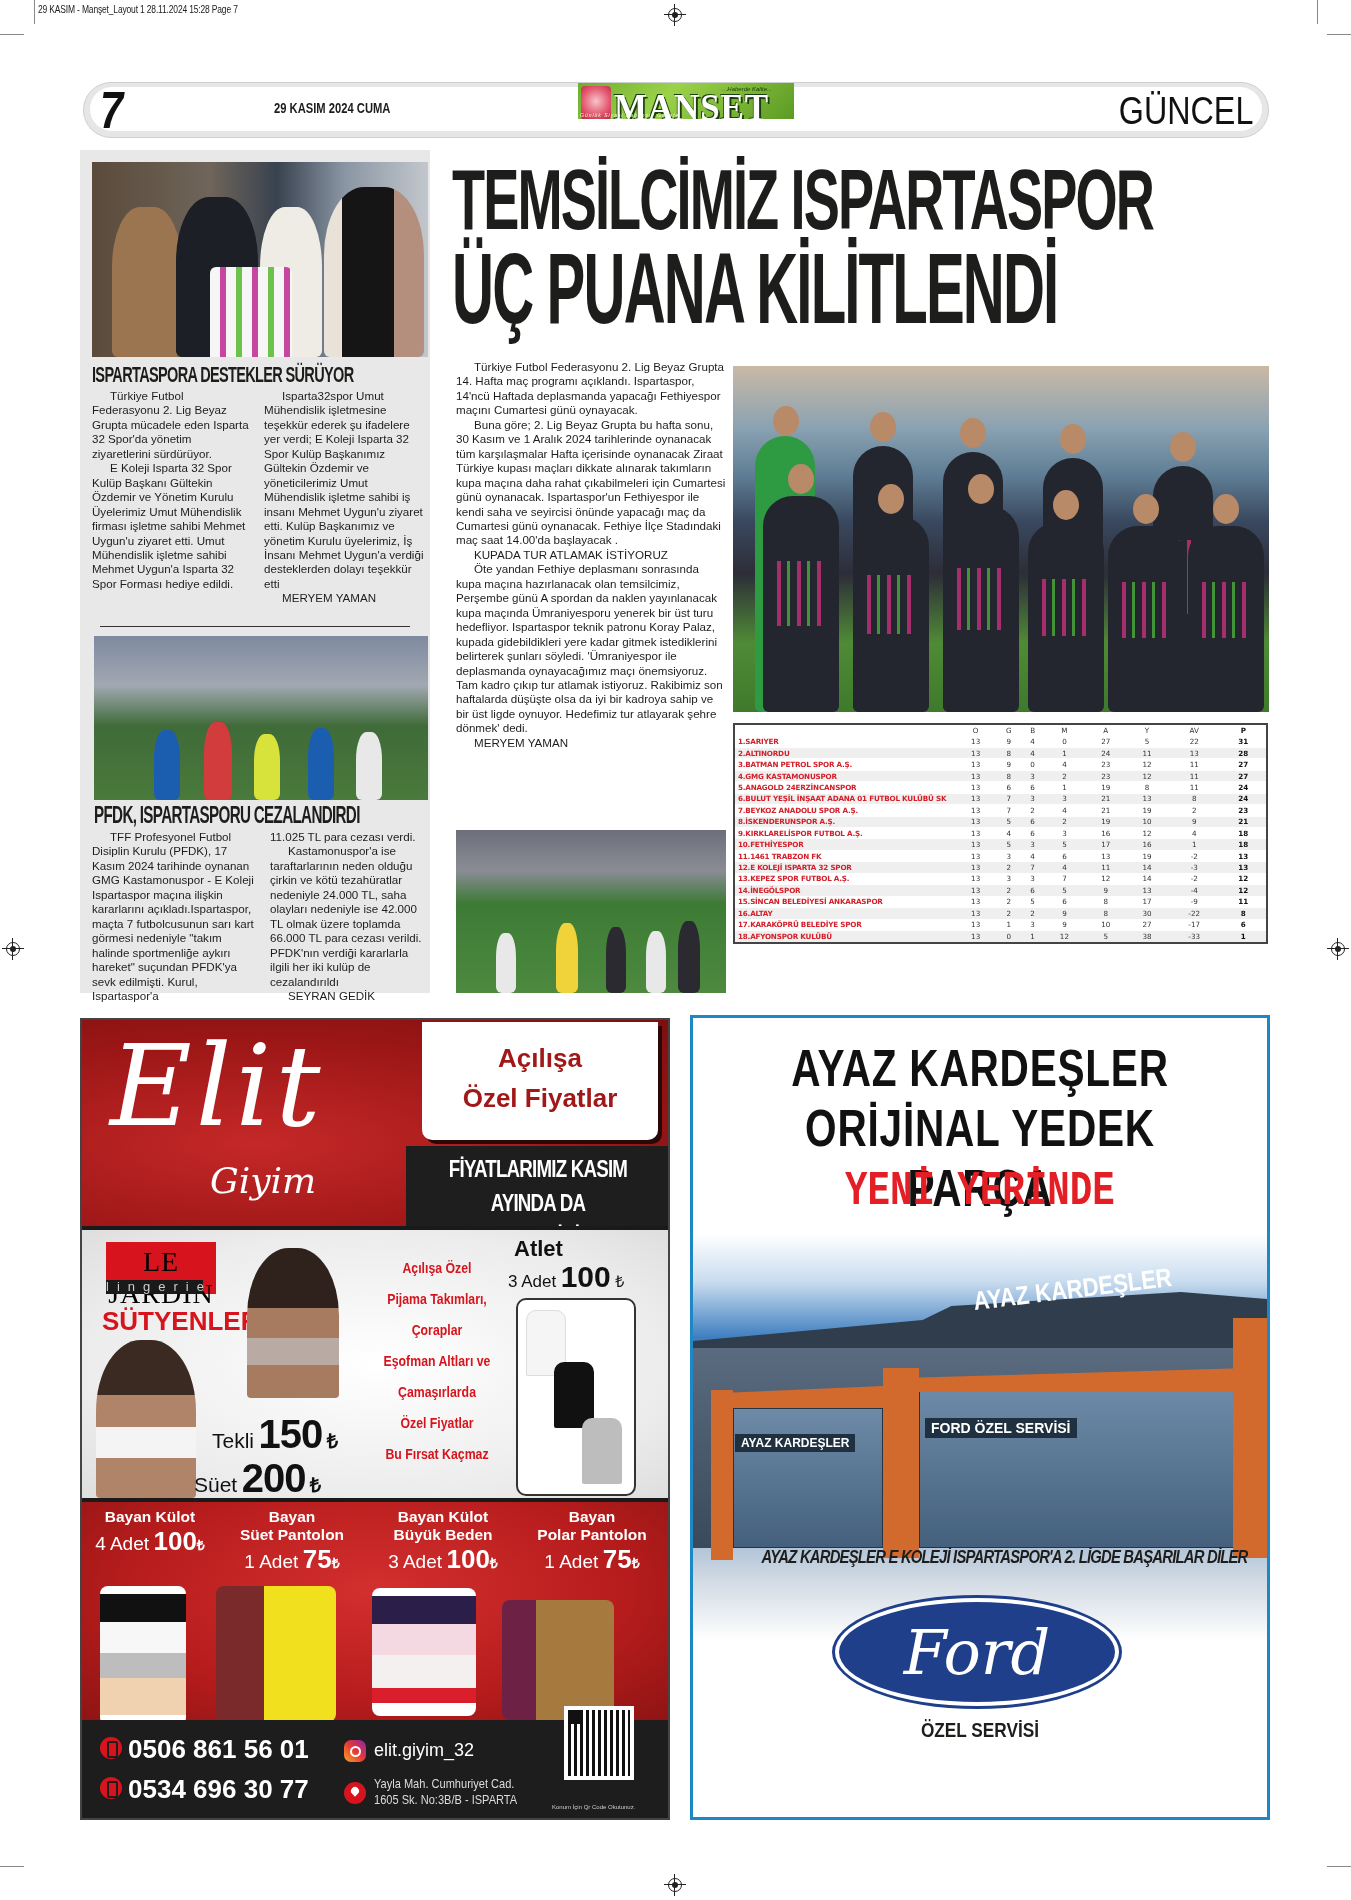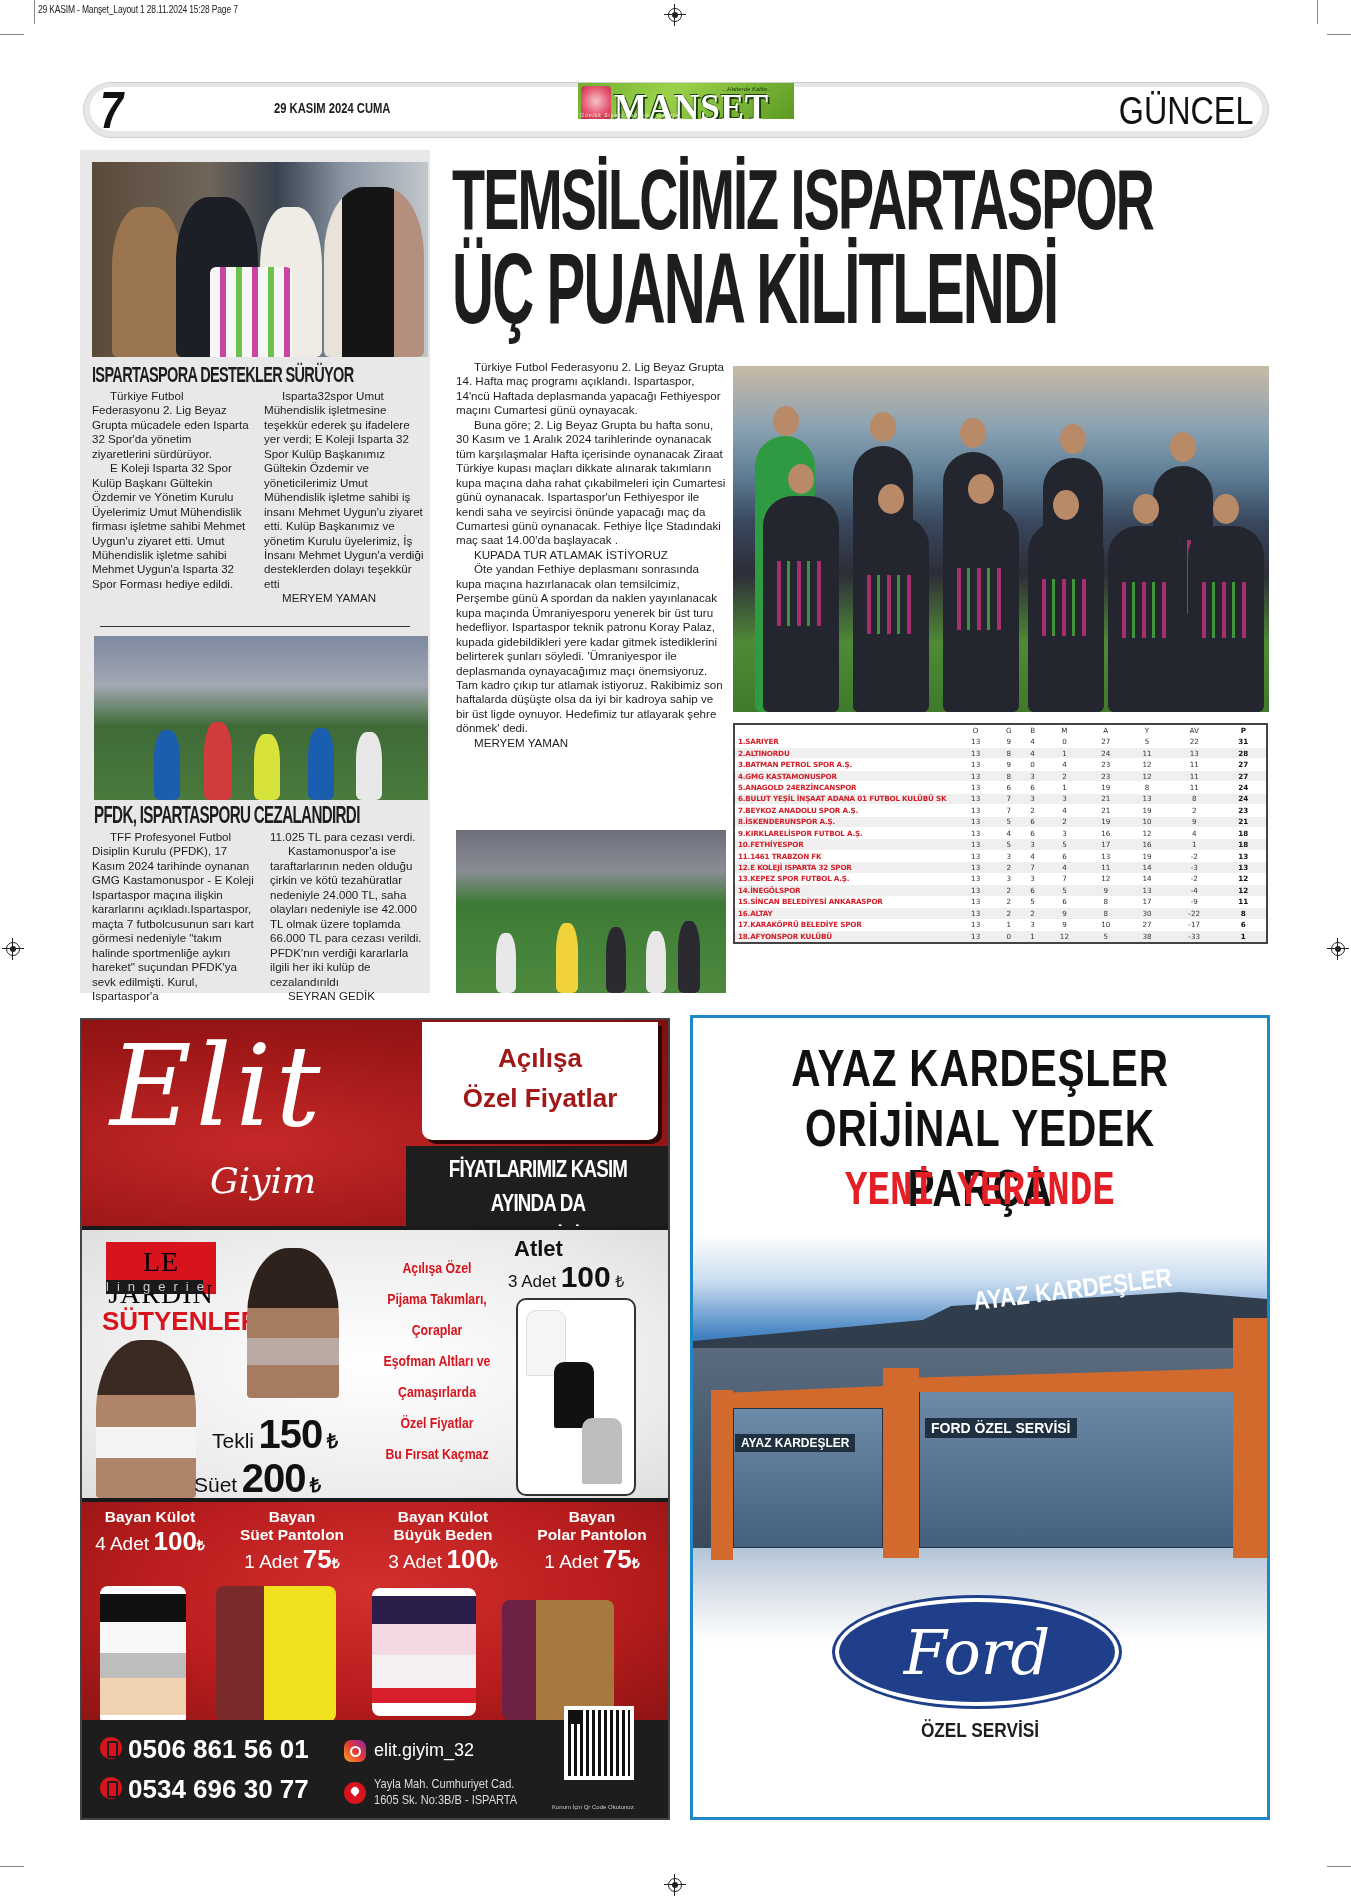--- a/index.html
+++ b/index.html
@@ -599,15 +599,16 @@
     <div class="glass" style="left:40px;top:150px;width:150px;height:140px;"></div>
     <div class="glass" style="left:226px;top:130px;width:330px;height:160px;"></div>
     <div class="pillar" style="left:18px;top:132px;width:22px;height:170px;"></div>
     <div class="pillar" style="left:190px;top:110px;width:36px;height:190px;"></div>
     <div class="pillar" style="left:226px;top:110px;width:330px;height:24px;clip-path:polygon(0 100%,0 40%,100% 0,100% 100%);"></div>
     <div class="pillar" style="left:40px;top:128px;width:150px;height:22px;clip-path:polygon(0 100%,0 30%,100% 0,100% 100%);"></div>
     <div class="pillar" style="left:540px;top:60px;width:34px;height:240px;"></div>
     <div class="sign" style="left:42px;top:176px;font-size:12px;">AYAZ KARDEŞLER</div>
     <div class="sign" style="left:232px;top:160px;font-size:14px;">FORD ÖZEL SERVİSİ</div>
   </div>
+  <div class="ayaz-slogan"><span>AYAZ KARDEŞLER E KOLEJİ ISPARTASPOR'A 2. LİGDE BAŞARILAR DİLER</span></div>
   <div class="ford-oval">Ford</div>
   <div class="ozel-servis"><span>ÖZEL SERVİSİ</span></div>
 </div>
 
 </body></html>

